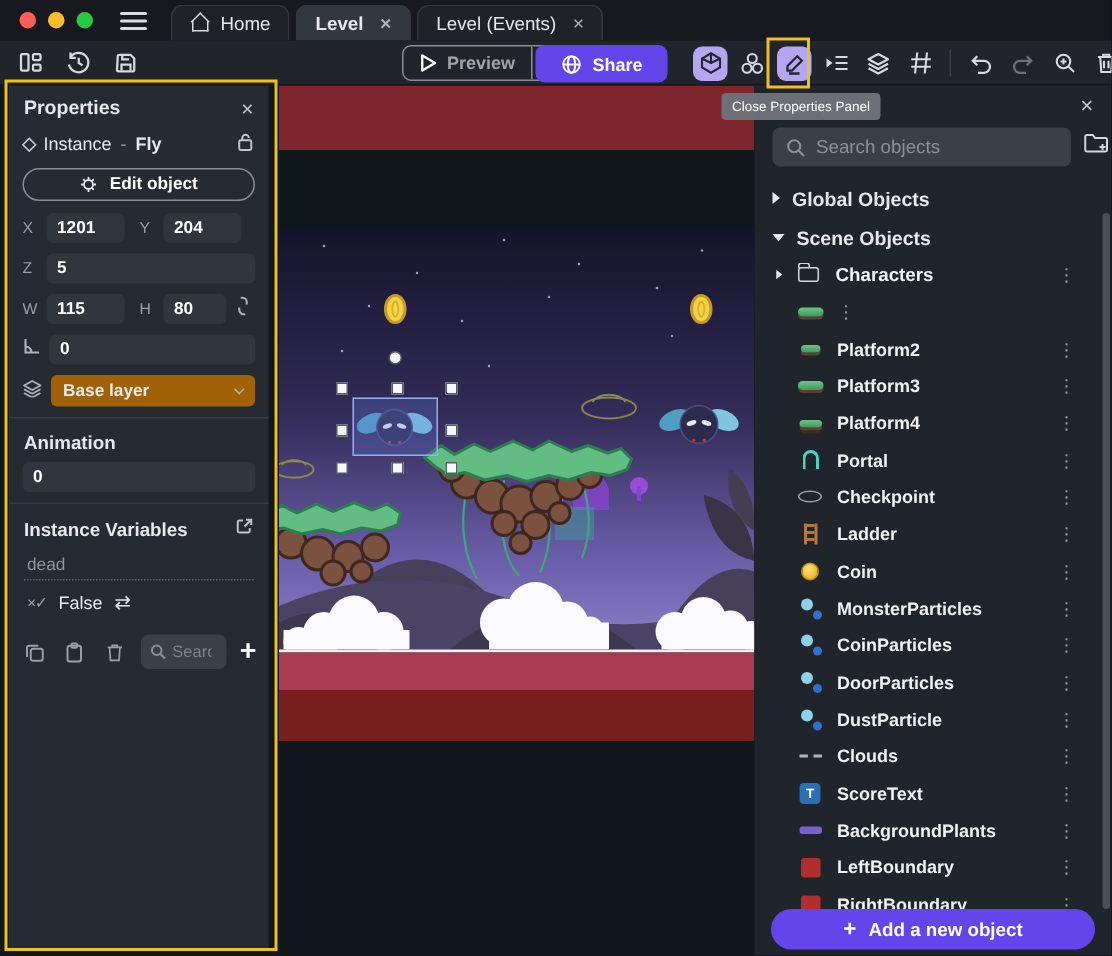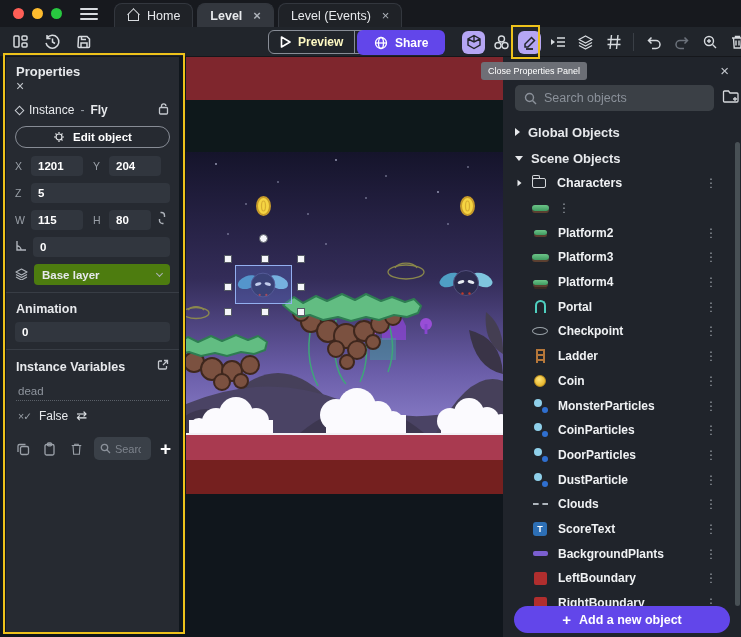--- a/index.html
+++ b/index.html
@@ -24,21 +24,21 @@
   .home-icon:after { content:""; position:absolute; left:0; top:0; width:8px; height:8px; border-left:1.5px solid #d8dbdf; border-top:1.5px solid #d8dbdf; transform:rotate(45deg); transform-origin:center; margin-left:2px; }
 
   
   .toolbar { position:absolute; left:0; top:27px; width:741px; height:30px; background:#21252b;
     display:flex; align-items:center; border-bottom:1px solid #15171b; }
   .tool-ic { width:20px; height:20px; display:flex; align-items:center; justify-content:center; cursor:pointer; }
   .tool-ic svg { display:block; }
   .tb-left { display:flex; gap:12px; margin-left:10px; }
   .preview-group { position:absolute; left:268px; top:3px; height:24px; display:flex; align-items:stretch;
     border:1px solid #888d96; border-radius:6px; overflow:hidden; }
-  .preview-btn { display:flex; align-items:center; gap:7px; padding:0 11px; color:#fef9c3; font-size:12px; font-weight:bold; cursor:pointer; }
+  .preview-btn { display:flex; align-items:center; gap:7px; padding:0 11px; color:#a3a3a3; font-size:12px; font-weight:bold; cursor:pointer; }
   .preview-caret { width:22px; display:flex; align-items:center; justify-content:center; border-left:1px solid #888d96; cursor:pointer; }
   .chev { width:7px; height:7px; border-right:1.6px solid #d8dbdf; border-bottom:1.6px solid #d8dbdf; transform:rotate(45deg); margin-top:-3px; }
   .share-btn { position:absolute; left:357px; top:3px; height:25px; padding:0 17px; border-radius:6px;
     background:#6246ea; color:#fff; font-size:12px; font-weight:bold; display:flex; align-items:center; gap:7px; cursor:pointer; }
   .tb-right { position:absolute; left:462px; top:3px; height:24px; display:flex; align-items:center; gap:5px; }
   .ic-box { width:23px; height:23px; border-radius:6px; display:flex; align-items:center; justify-content:center; cursor:pointer; }
   .ic-box.lit { background:#b5a6f3; }
   .v-sep { width:1px; height:18px; background:#3a3f46; margin:0 3px; }
 
   
@@ -61,34 +61,34 @@
   .sel-rect { position:absolute; left:49px; top:208px; width:57px; height:39px;
     background:rgba(96,124,228,.28); border:1px solid #93aff0; z-index:6; }
   .handle { position:absolute; width:8px; height:8px; background:#f5f6fa; border:1px solid #565b66; z-index:7; }
   .rot-handle { position:absolute; width:9px; height:9px; border-radius:50%; background:#f5f6fa; border:1px solid #565b66; z-index:7; }
   .coords-badge { position:absolute; left:248px; top:539px; padding:3px 8px; border-radius:4px;
     background:rgba(13,17,23,.92); border:1px solid #2c3138; color:#fff; font-size:11px; font-weight:bold; z-index:8; }
 
   
   .props { position:absolute; left:6px; top:57px; width:173px; height:575px; background:#262a31; z-index:20;
     color:#e7e9ec; }
-  .props-head { display:flex; justify-content:space-between; padding:7px 10px 5px 10px;flex-direction:column; }
+  .props-head { display:flex; align-items:center; justify-content:space-between; padding:7px 10px 5px 10px; }
   .props-title { font-size:13px; font-weight:bold; }
   .x-close { color:#c3c7cd; font-size:14px; cursor:pointer; line-height:1; }
   .inst-row { display:flex; align-items:center; gap:24px; padding:4px 10px 6px 10px; font-size:12px; }
   .inst-label { flex:1; display:flex; gap:6px; align-items:center; }
   .diamond { width:7px; height:7px; border:1.3px solid #c9cdd3; transform:rotate(45deg); }
   .edit-btn { margin:2px 9px 8px 9px; height:22px; border:1px solid #878c95; border-radius:11px;
     display:flex; align-items:center; justify-content:center; gap:7px; font-size:11.5px; font-weight:bold; color:#fff; cursor:pointer; }
   .frow { display:flex; align-items:center; gap:6px; padding:0 9px; margin-bottom:7px; }
   .flabel { width:10px; font-size:10.5px; color:#9aa0a8; flex:none; }
   .pinput { background:#31363e; border:none; border-radius:4px; height:20px; color:#fff; font-weight:bold;
     font-size:11.5px; padding:0 7px; font-family:"Liberation Sans",sans-serif; min-width:0; }
   .w52 { width:52px; } .w44 { width:42px; } .grow { flex:1; }
-  .layer-select { flex:1; background:#4d7c0f; border-radius:4px; height:21px; display:flex; align-items:center;
+  .layer-select { flex:1; background:#a16207; border-radius:4px; height:21px; display:flex; align-items:center;
     justify-content:space-between; padding:0 8px; font-size:11.5px; font-weight:bold; cursor:pointer; }
   .layer-select .chev { width:5px; height:5px; border-color:#aeb3ba; }
   .p-div { height:1px; background:#383d45; margin:4px 0 7px 0; }
   .sec-head { display:flex; align-items:center; justify-content:space-between; padding:2px 10px 6px 10px;
     font-size:12.5px; font-weight:bold; }
   .var-name { margin:2px 10px 0 10px; padding:3px 2px; font-size:11.5px; color:#8f959e;
     border-bottom:1px dotted #5a6068; }
   .var-val { display:flex; align-items:center; gap:8px; padding:7px 10px 4px 12px; font-size:12px; }
   .bool-ic { color:#9aa0a8; font-size:10.5px; letter-spacing:-1px; }
   .swap-ic { color:#dfe2e6; font-size:13px; cursor:pointer; }

